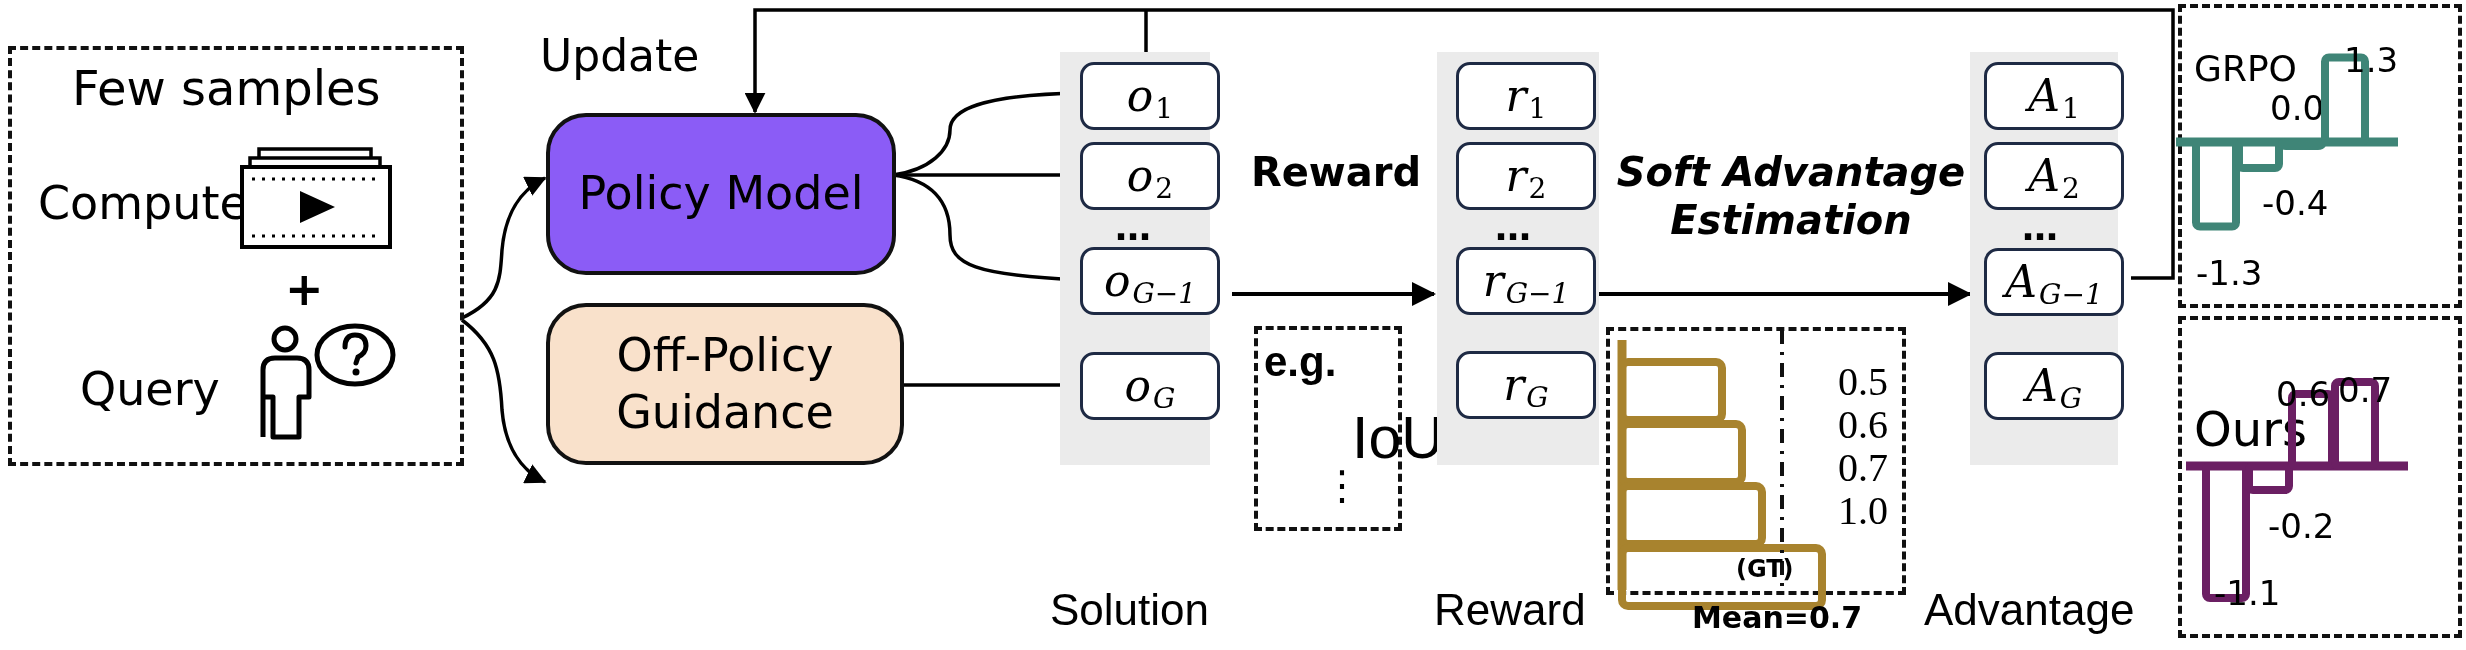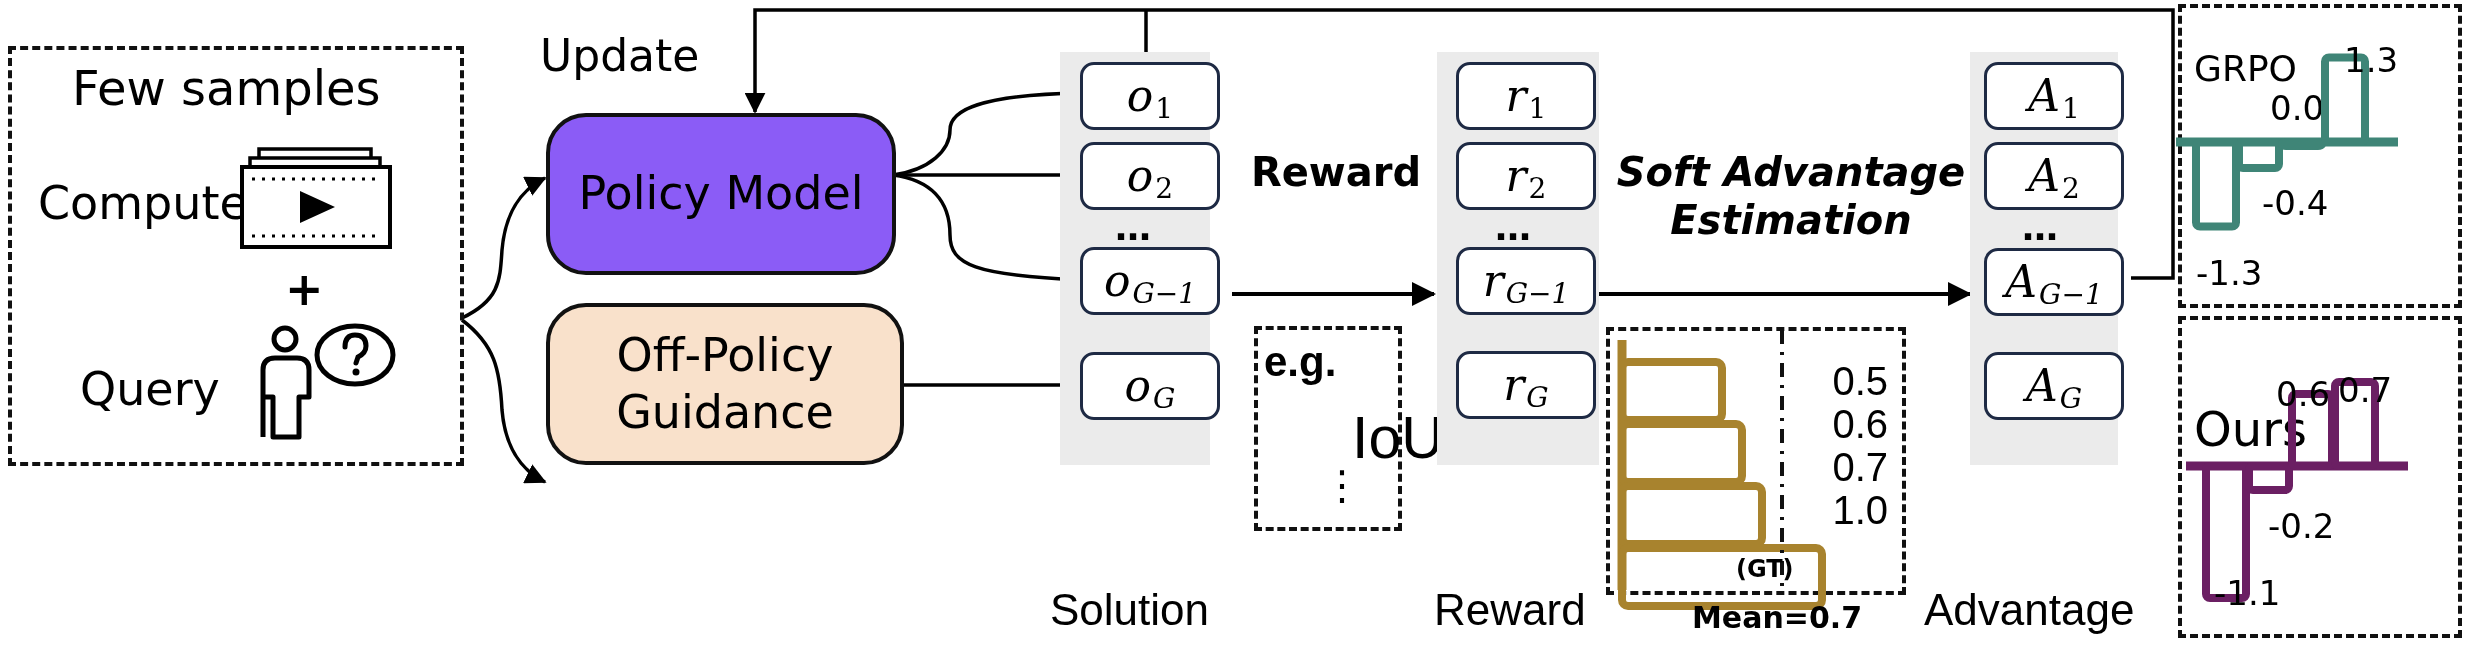--- a/index.html
+++ b/index.html
@@ -141,21 +141,21 @@
 </div>
 <div class="dash-box" style="left:1606px; top:327px; width:300px; height:268px;"></div>
 <svg width="2466" height="650" id="rewardChart">
     <line x1="1622" y1="340" x2="1622" y2="590" stroke="#a8832e" stroke-width="9"></line>
     <rect x="1622" y="362" width="100" height="58" fill="none" stroke="#a8832e" stroke-width="8" rx="6"></rect>
     <rect x="1622" y="424" width="120" height="58" fill="none" stroke="#a8832e" stroke-width="8" rx="6"></rect>
     <rect x="1622" y="486" width="140" height="58" fill="none" stroke="#a8832e" stroke-width="8" rx="6"></rect>
     <rect x="1622" y="548" width="200" height="58" fill="none" stroke="#a8832e" stroke-width="8" rx="6"></rect>
     <line x1="1782" y1="330" x2="1782" y2="592" stroke="#111" stroke-width="4" stroke-dasharray="14,8,3,8"></line>
   </svg>
-<div class="abs" style="left:1818px; top:360px; font-size:40px; font-family:Liberation Sans, sans-serif; line-height:43px; text-align:right; width:70px;">
+<div class="abs" style="left:1818px; top:360px; font-size:40px; font-family:Liberation Serif, serif; line-height:43px; text-align:right; width:70px;">
   <div>0.5</div>
   <div>0.6</div>
   <div>0.7</div>
   <div>1.0</div>
 </div>
 <div class="abs" style="left:1736px; top:555px; font-size:24px; font-weight:bold; color:#000000;">(GT)</div>
 <div class="abs" style="left:1692px; top:600px; font-size:30px; font-weight:bold;">Mean=0.7</div>
 
 <div class="col-bg" style="left:1970px; top:52px; width:148px; height:413px;"></div>
 <div class="cell" style="left:1984px; top:62px;">

